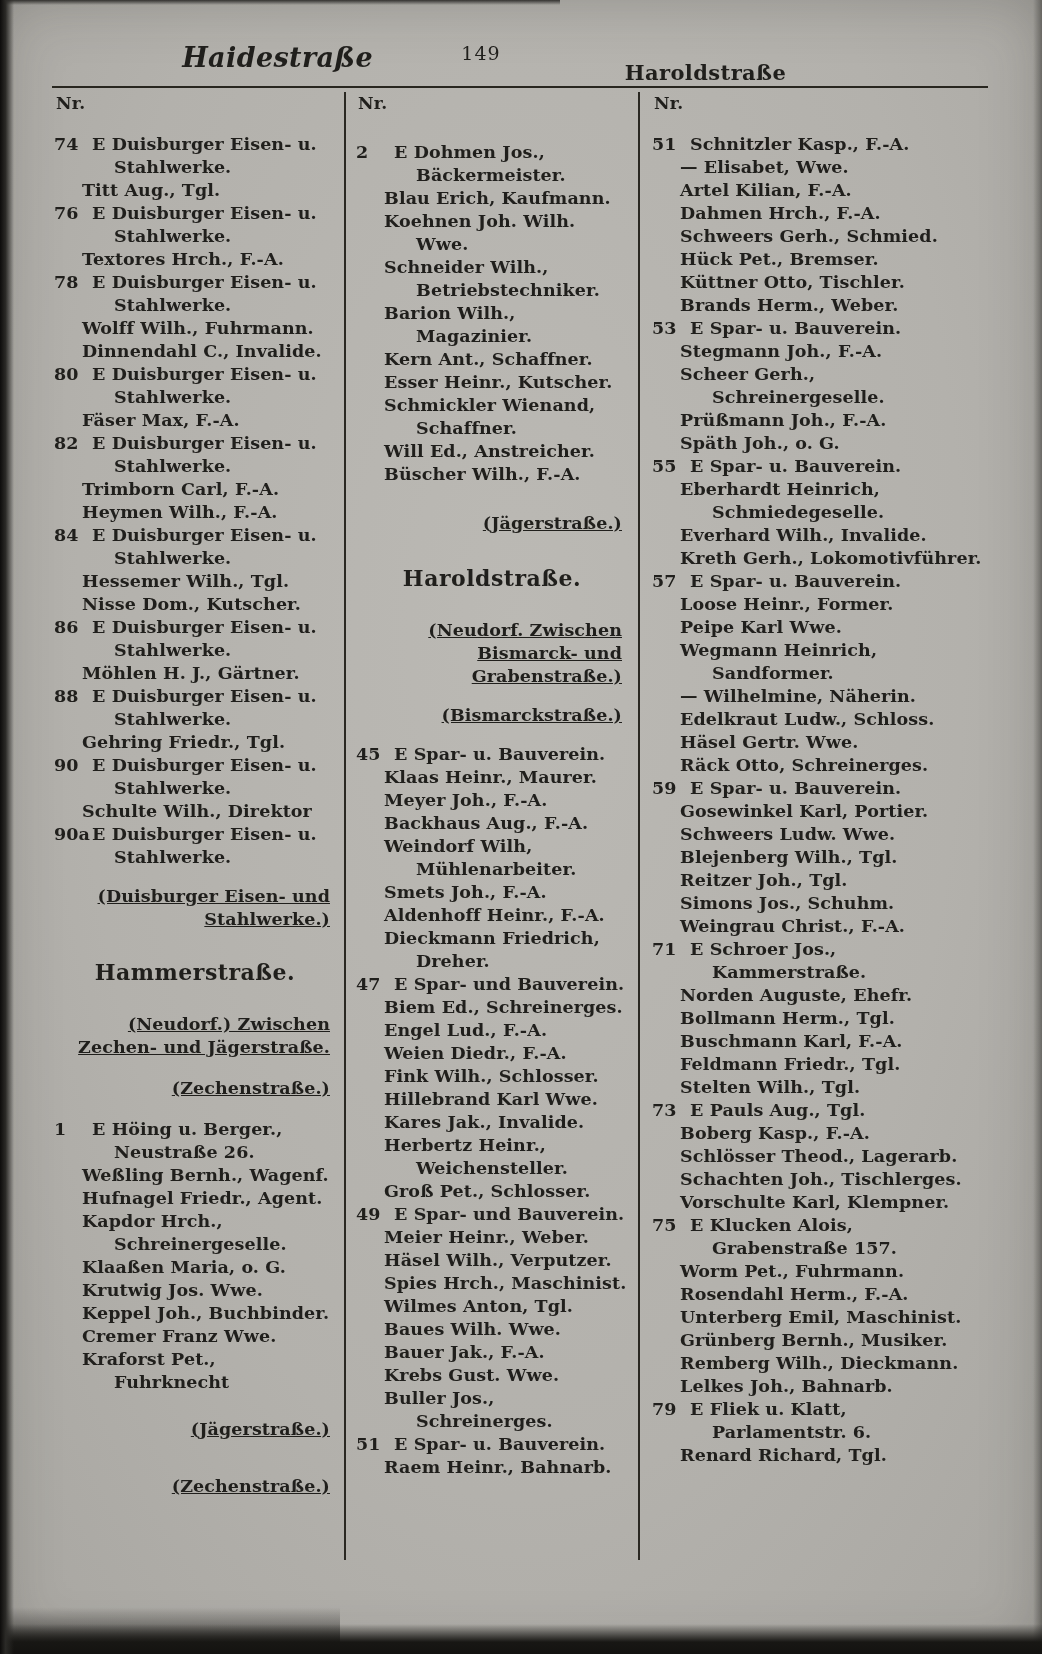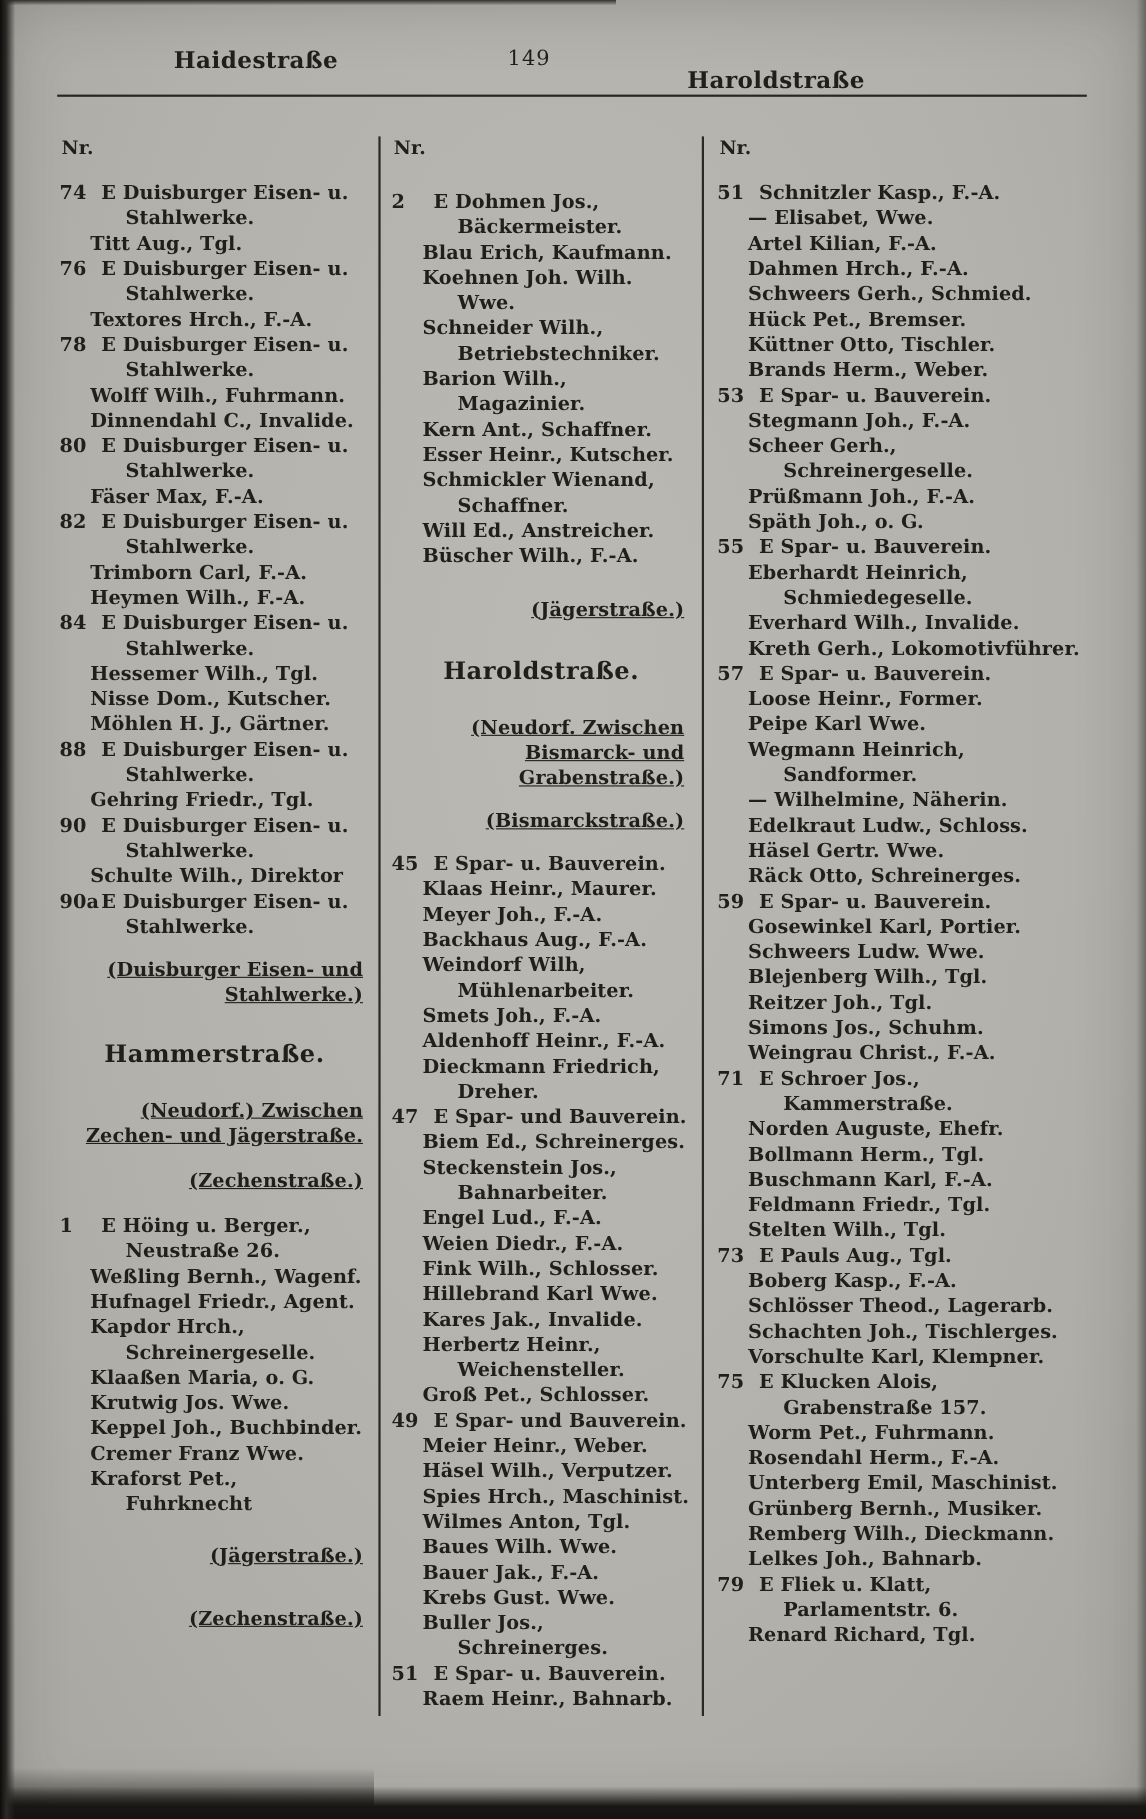--- a/index.html
+++ b/index.html
@@ -20,33 +20,33 @@
     background:linear-gradient(0deg,#131210 0%,#181714 40%,rgba(24,23,20,0) 100%);z-index:5;}
   .edge-bottom-left{position:absolute;left:0;bottom:0;width:340px;height:52px;
     background:linear-gradient(0deg,rgba(19,18,16,0.85) 0%,rgba(19,18,16,0) 90%);z-index:5;}
   .edge-top{position:absolute;left:0;top:0;width:560px;height:5px;
     background:linear-gradient(180deg,rgba(15,14,12,0.75),rgba(15,14,12,0));z-index:5;}
   .edge-right{position:absolute;right:0;top:0;width:9px;height:100%;
     background:linear-gradient(270deg,rgba(30,29,26,0.4),rgba(30,29,26,0));z-index:5;}
 
   
   .running-head{position:absolute;top:42px;left:0;width:100%;height:34px;}
-  .rh-left{position:absolute;left:158px;width:215px;text-align:left;
-    font-size:21px;font-weight:700;letter-spacing:0.4px;}
+  .rh-left{position:absolute;left:158px;width:215px;text-align:right;
+    font-size:27px;font-weight:700;letter-spacing:0.4px;font-style:italic;}
   .rh-num{position:absolute;left:438px;width:86px;text-align:center;
     font-size:19px;font-weight:400;letter-spacing:1px;}
   .rh-right{position:absolute;left:598px;width:215px;text-align:center;
     font-size:21px;font-weight:700;letter-spacing:0.4px;margin-top:18px;}
 
   .rule{position:absolute;left:52px;top:86px;width:936px;height:2px;background:#28261f;}
 
   
   .columns{position:absolute;left:54px;top:92px;width:932px;height:1468px;display:flex;}
   .col{box-sizing:border-box;font-size:17.5px;line-height:23px;font-weight:700;
-    letter-spacing:0.1px;margin-top:32px;}
+    letter-spacing:0.1px;}
   .col1{width:292px;border-right:2px solid #2a2822;padding-right:8px;}
   .col2{width:294px;border-right:2px solid #2a2822;padding:0 10px;}
   .col3{width:344px;padding-left:12px;}
 
   .nr-label{font-size:17px;padding-left:2px;}
   .entry{padding-left:60px;text-indent:-60px;}
   .entry .num{display:inline-block;width:38px;text-indent:0;}
   .resident{padding-left:60px;text-indent:-32px;}
   .note{text-align:right;padding:0 6px;text-decoration:underline;}
   .street{text-align:center;font-size:22px;line-height:34px;font-weight:700;
@@ -83,20 +83,21 @@
         <div class="resident">Wolff Wilh., Fuhrmann.</div>
         <div class="resident">Dinnendahl C., Invalide.</div>
         <div class="entry"><span class="num">80</span><span>E Duisburger Eisen- u. Stahlwerke.</span></div>
         <div class="resident">Fäser Max, F.-A.</div>
         <div class="entry"><span class="num">82</span><span>E Duisburger Eisen- u. Stahlwerke.</span></div>
         <div class="resident">Trimborn Carl, F.-A.</div>
         <div class="resident">Heymen Wilh., F.-A.</div>
         <div class="entry"><span class="num">84</span><span>E Duisburger Eisen- u. Stahlwerke.</span></div>
         <div class="resident">Hessemer Wilh., Tgl.</div>
         <div class="resident">Nisse Dom., Kutscher.</div>
+        <div class="entry"><span class="num">86</span><span>E Duisburger Eisen- u. Stahlwerke.</span></div>
         <div class="resident">Möhlen H. J., Gärtner.</div>
         <div class="entry"><span class="num">88</span><span>E Duisburger Eisen- u. Stahlwerke.</span></div>
         <div class="resident">Gehring Friedr., Tgl.</div>
         <div class="entry"><span class="num">90</span><span>E Duisburger Eisen- u. Stahlwerke.</span></div>
         <div class="resident">Schulte Wilh., Direktor</div>
         <div class="entry"><span class="num">90a</span><span>E Duisburger Eisen- u. Stahlwerke.</span></div>
         <div class="gap" style="height: 16px;"></div>
         <div class="note">(Duisburger Eisen- und Stahlwerke.)</div>
         <div class="gap" style="height: 22px;"></div>
         <div class="street">Hammerstraße.</div>
@@ -144,21 +145,20 @@
         <div class="entry"><span class="num">45</span><span>E Spar- u. Bauverein.</span></div>
         <div class="resident">Klaas Heinr., Maurer.</div>
         <div class="resident">Meyer Joh., F.-A.</div>
         <div class="resident">Backhaus Aug., F.-A.</div>
         <div class="resident">Weindorf Wilh, Mühlenarbeiter.</div>
         <div class="resident">Smets Joh., F.-A.</div>
         <div class="resident">Aldenhoff Heinr., F.-A.</div>
         <div class="resident">Dieckmann Friedrich, Dreher.</div>
         <div class="entry"><span class="num">47</span><span>E Spar- und Bauverein.</span></div>
         <div class="resident">Biem Ed., Schreinerges.</div>
-        <div class="resident">Steckenstein Jos., Bahnarbeiter.</div>
         <div class="resident">Engel Lud., F.-A.</div>
         <div class="resident">Weien Diedr., F.-A.</div>
         <div class="resident">Fink Wilh., Schlosser.</div>
         <div class="resident">Hillebrand Karl Wwe.</div>
         <div class="resident">Kares Jak., Invalide.</div>
         <div class="resident">Herbertz Heinr., Weichensteller.</div>
         <div class="resident">Groß Pet., Schlosser.</div>
         <div class="entry"><span class="num">49</span><span>E Spar- und Bauverein.</span></div>
         <div class="resident">Meier Heinr., Weber.</div>
         <div class="resident">Häsel Wilh., Verputzer.</div>

